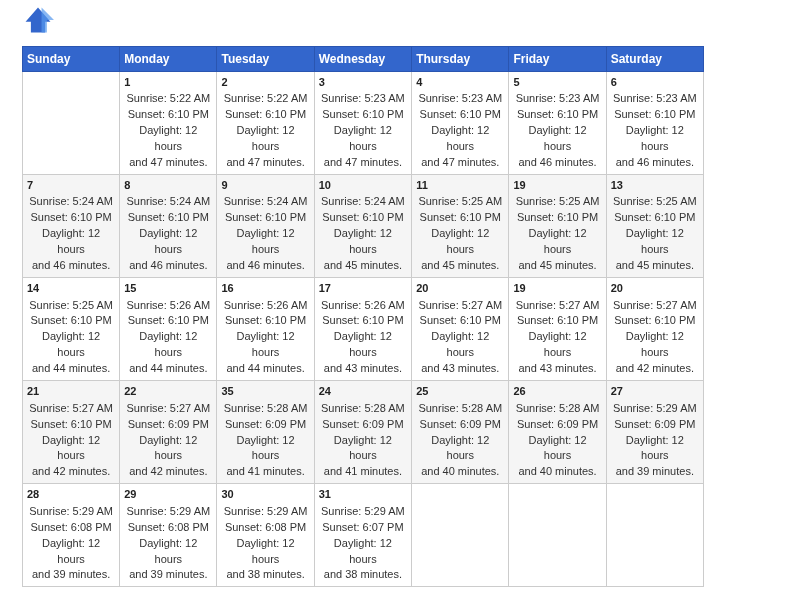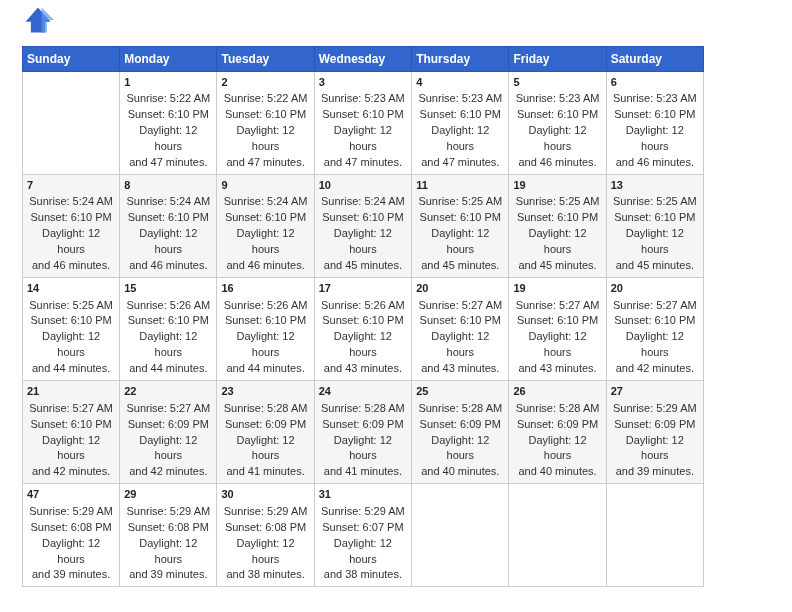--- a/index.html
+++ b/index.html
@@ -284,21 +284,21 @@
 and 42 minutes.</div>
           </td>
           <td>
             <span class="day-num">22</span>
             <div class="day-info" style="white-space: pre-line;">Sunrise: 5:27 AM
 Sunset: 6:09 PM
 Daylight: 12 hours
 and 42 minutes.</div>
           </td>
           <td>
-            <span class="day-num">23</span>
+            <span class="day-num">35</span>
             <div class="day-info" style="white-space: pre-line;">Sunrise: 5:28 AM
 Sunset: 6:09 PM
 Daylight: 12 hours
 and 41 minutes.</div>
           </td>
           <td>
             <span class="day-num">24</span>
             <div class="day-info" style="white-space: pre-line;">Sunrise: 5:28 AM
 Sunset: 6:09 PM
 Daylight: 12 hours
@@ -321,21 +321,21 @@
           <td>
             <span class="day-num">27</span>
             <div class="day-info" style="white-space: pre-line;">Sunrise: 5:29 AM
 Sunset: 6:09 PM
 Daylight: 12 hours
 and 39 minutes.</div>
           </td>
         </tr>
         <tr>
           <td>
-            <span class="day-num">47</span>
+            <span class="day-num">28</span>
             <div class="day-info" style="white-space: pre-line;">Sunrise: 5:29 AM
 Sunset: 6:08 PM
 Daylight: 12 hours
 and 39 minutes.</div>
           </td>
           <td>
             <span class="day-num">29</span>
             <div class="day-info" style="white-space: pre-line;">Sunrise: 5:29 AM
 Sunset: 6:08 PM
 Daylight: 12 hours

